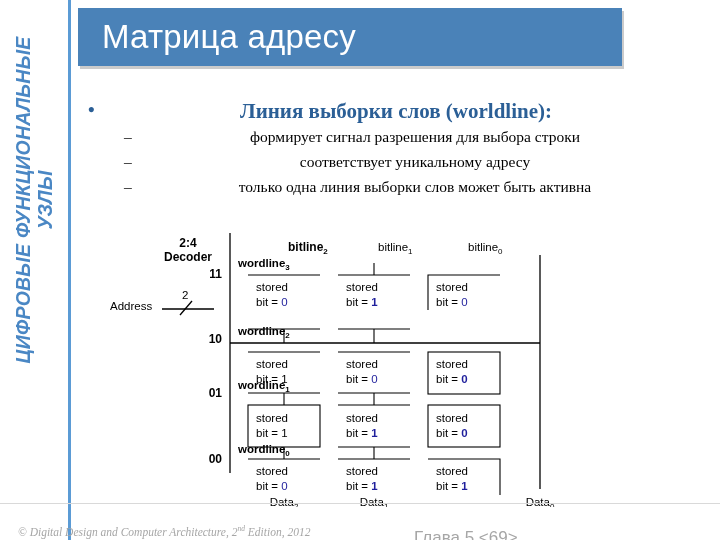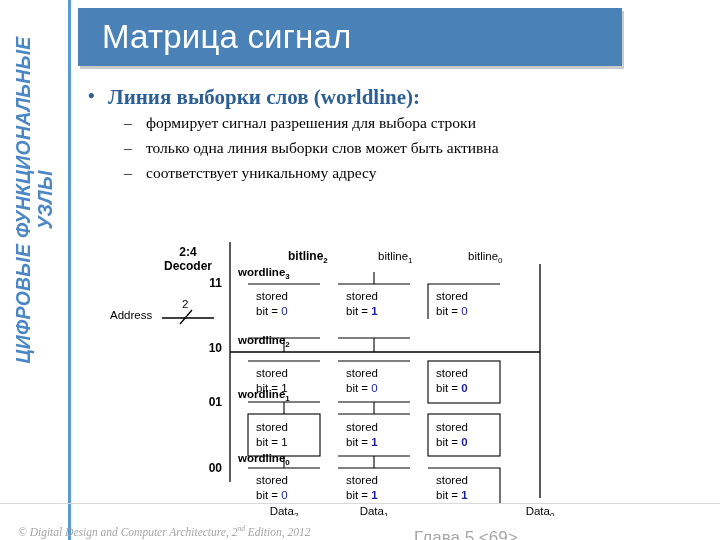--- a/index.html
+++ b/index.html
@@ -72,22 +72,23 @@
     color: #ffffff;
     letter-spacing: 0.2px;
     line-height: 50px;
     white-space: nowrap;
   }
 
   
   #bullets {
     position: absolute;
     left: 84px;
-    top: 84px;
+    top: 98px;
     width: 600px;
+    text-align: center;
   }
   .bullet-l1 {
     position: relative;
     font-family: "Liberation Serif", serif;
     font-size: 21px;
     font-weight: bold;
     color: #2b5f96;
     padding-left: 24px;
     line-height: 26px;
     white-space: nowrap;
@@ -115,21 +116,21 @@
     position: absolute;
     left: 40px;
     top: 0;
     color: #000000;
   }
 
   
   #diagram {
     position: absolute;
     left: 96px;
-    top: 234px;
+    top: 225px;
     width: 540px;
     height: 282px;
   }
   #diagram svg { display: block; }
 
   
   #footer-rule {
     position: absolute;
     left: 0; top: 503px;
     width: 720px; height: 1px;
@@ -177,28 +178,28 @@
     <div id="side-rule"></div>
     <div id="side-text-wrap">
       <div class="side-text">
         <span>ЦИФРОВЫЕ ФУНКЦИОНАЛЬНЫЕ</span>
         <span class="side-line2">УЗЛЫ</span>
       </div>
     </div>
   </div>
 
   <div id="title-banner">
-    <div id="title-text">Матрица сигнал</div>
+    <div id="title-text">Матрица адресу</div>
   </div>
 
   <div id="bullets">
     <div class="bullet-l1">Линия выборки слов (worldline):</div>
     <div class="bullet-l2">формирует сигнал разрешения для выбора строки</div>
+    <div class="bullet-l2">соответствует уникальному адресу</div>
     <div class="bullet-l2">только одна линия выборки слов может быть активна</div>
-    <div class="bullet-l2">соответствует уникальному адресу</div>
   </div>
 
   <div id="diagram">
     <svg width="540" height="282" viewBox="0 0 540 282" xmlns="http://www.w3.org/2000/svg">
       <defs>
         <style>
           .dg-txt { font-family: "Liberation Sans", sans-serif; font-size: 11.5px; fill:#000; }
           .dg-bold { font-family: "Liberation Sans", sans-serif; font-size: 12px; font-weight: bold; fill:#000; }
           .dg-sub { font-size: 8px; }
           .dg-bit { font-family: "Liberation Sans", sans-serif; font-size: 11.5px; }

